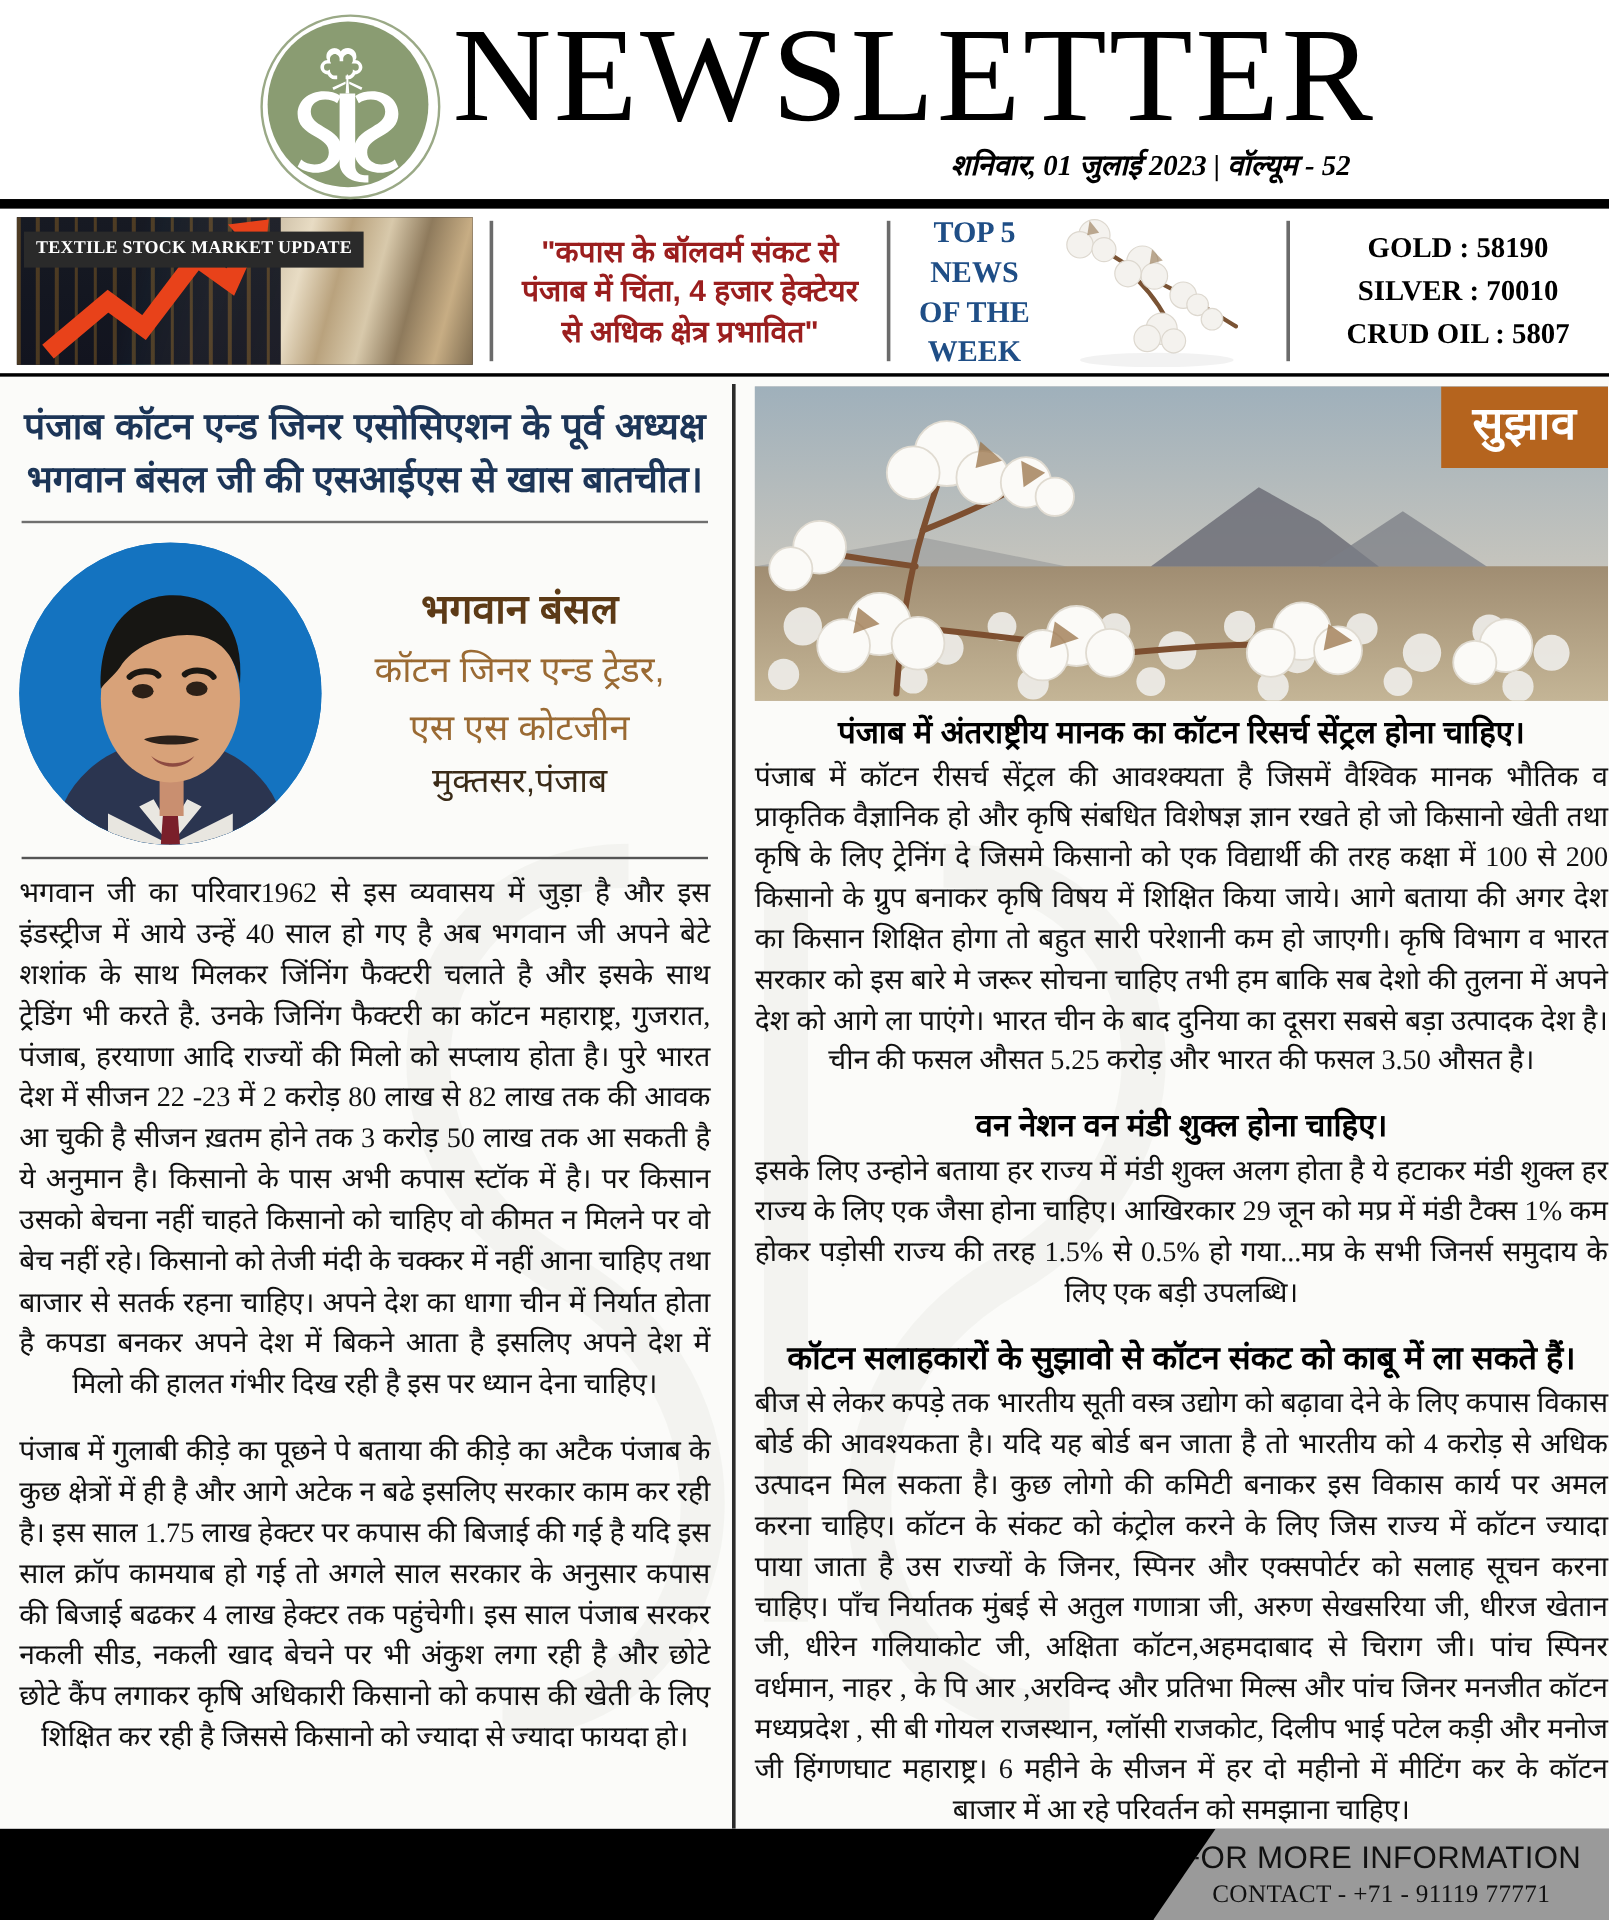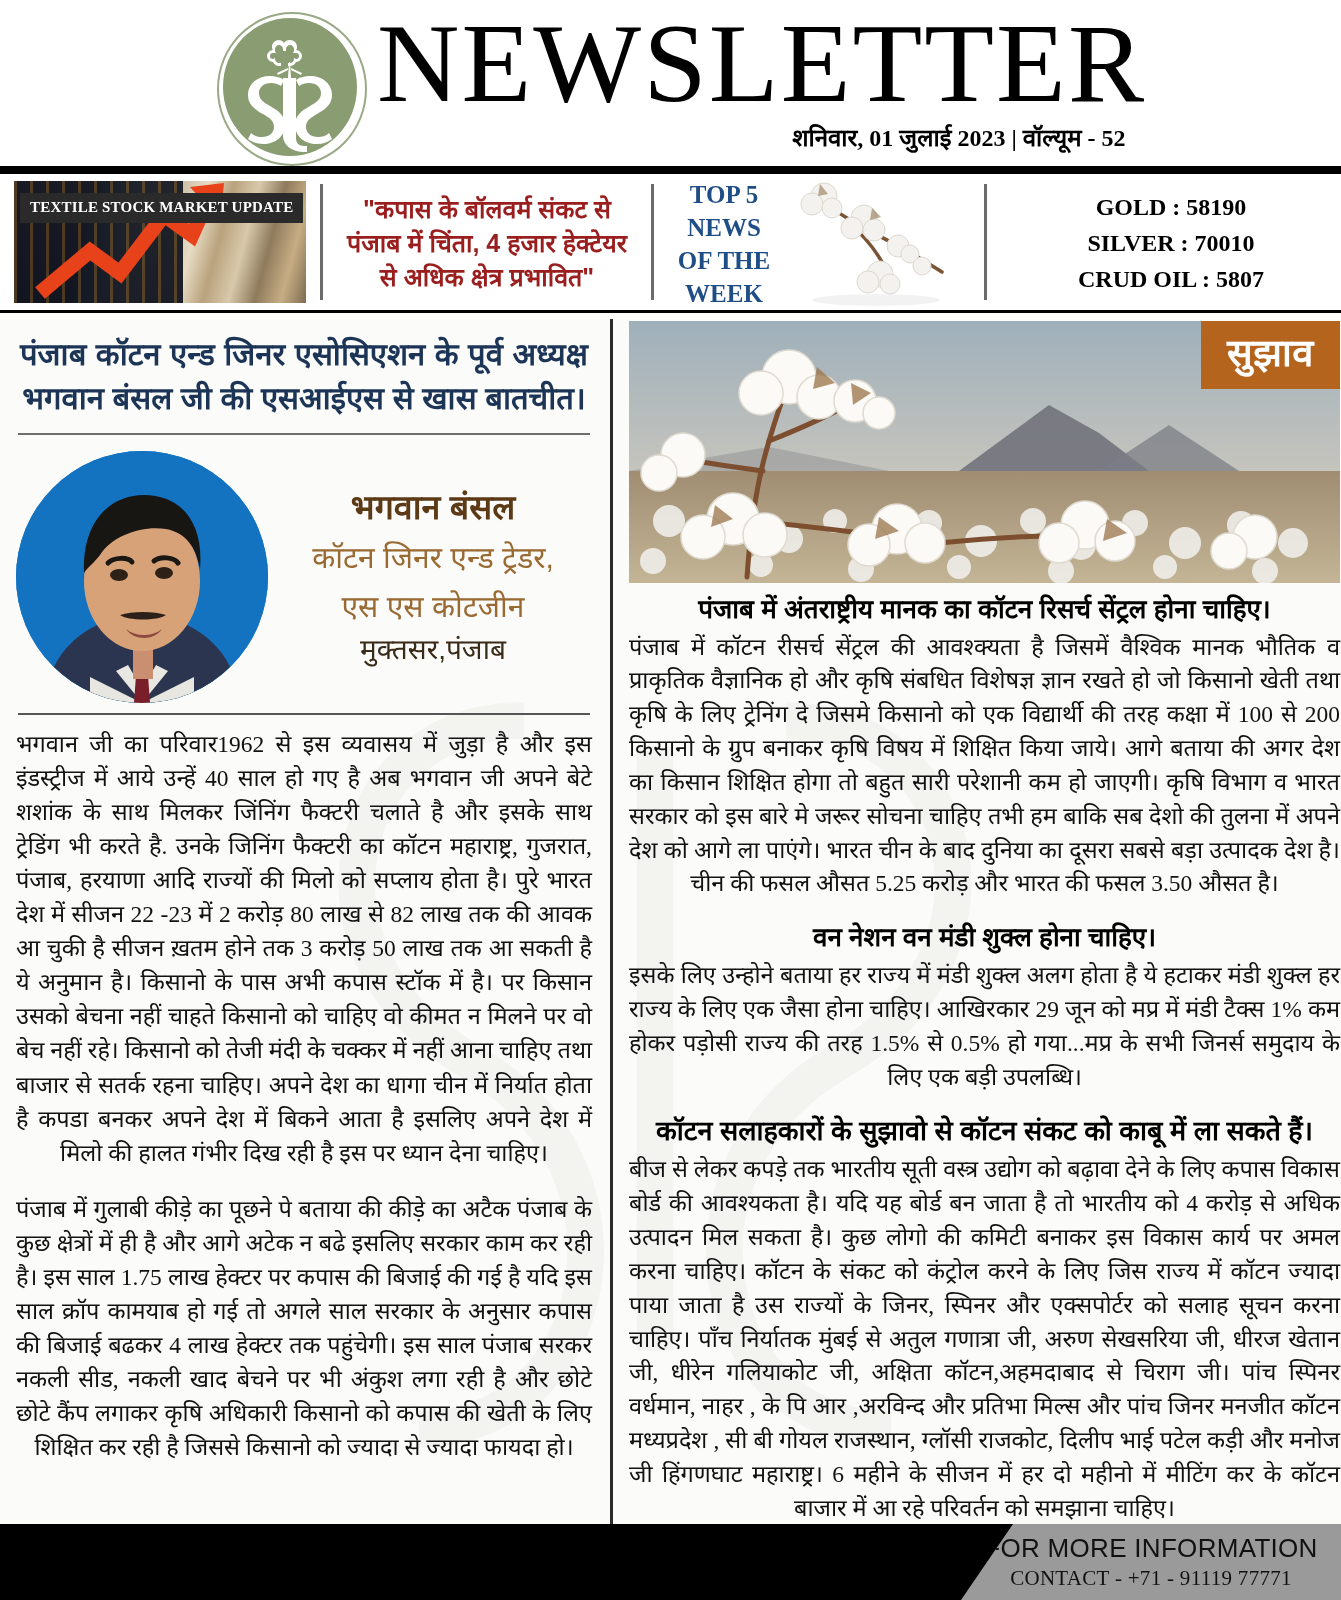--- a/index.html
+++ b/index.html
@@ -74,20 +74,21 @@
     font-weight: 400;
     margin: 6px 0 0 0;
     transform: scaleX(1.02);
     transform-origin: left center;
     white-space: nowrap;
   }
   .issue-line {
     text-align: right;
     font-family: "Liberation Serif", "DejaVu Serif", serif;
     font-weight: bold;
+    font-style: italic;
     font-size: 24px;
     color: #000;
     margin-top: 2px;
     padding-right: 6px;
   }
 
   .rule-thick {
     height: 7px;
     background: #000;
     border-top: 1px solid #000;
@@ -96,21 +97,21 @@
   
   .topstrip {
     height: 140px;
     display: flex;
     align-items: stretch;
     box-sizing: border-box;
     border-bottom: 3px solid #000;
     background: #fff;
   }
   .ts-img {
-    width: 292px;
+    width: 380px;
     margin: 7px 0 7px 14px;
     position: relative;
     overflow: hidden;
     flex: 0 0 auto;
     background: #2a2321;
   }
   .ts-img .fabric {
     position: absolute; inset: 0;
     background:
       linear-gradient(105deg, #1b1b22 0%, #1b1b22 26%, #2f6f86 30%, #9bb0a6 36%,

